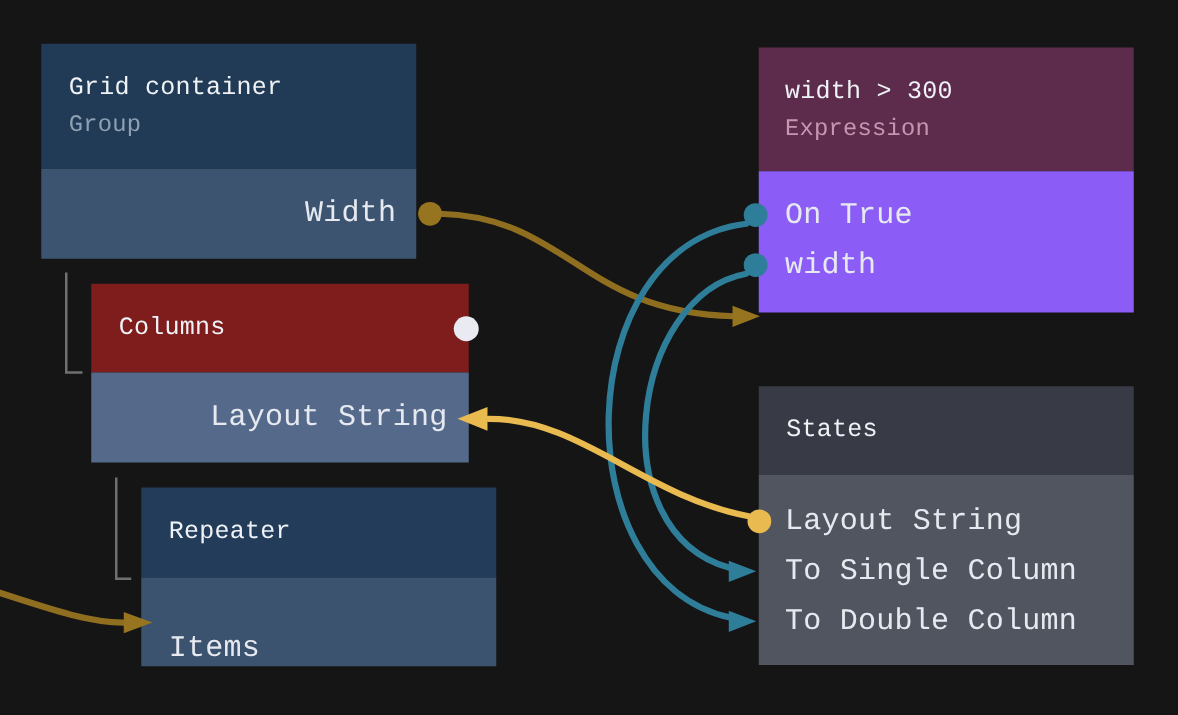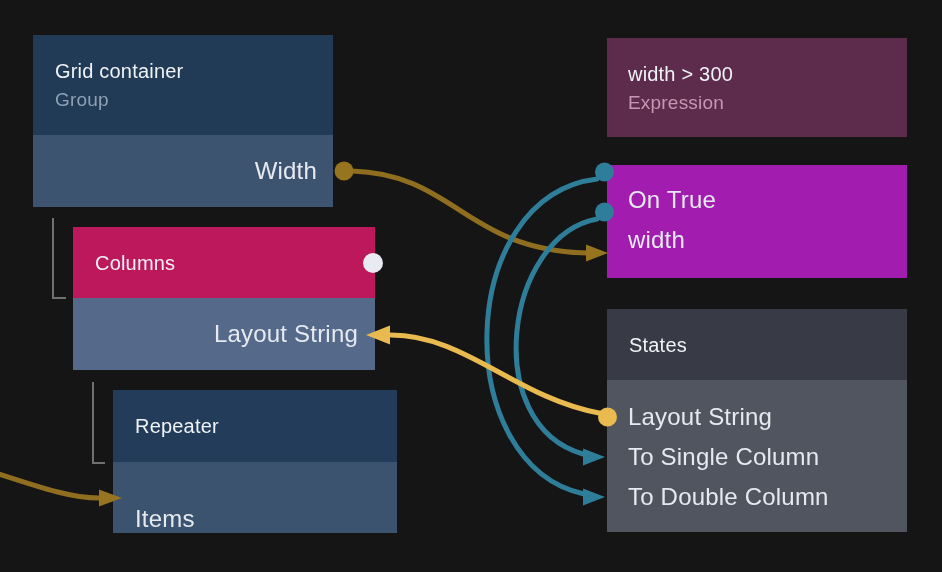--- a/index.html
+++ b/index.html
@@ -2,46 +2,46 @@
 <html><head>
 <meta charset="utf-8">
 <style>
   html,body { margin:0; padding:0; background:#151515; }
   .canvas {
     position:relative; width:942px; height:572px; overflow:hidden;
     background:#151515;
     font-family:"Liberation Sans", sans-serif;
     -webkit-font-smoothing:antialiased;
   }
-  .node { position:absolute; }
+  .node { position:absolute;font-family:Liberation Mono, monospace; }
   .hdr { box-sizing:border-box; padding:0 22px; display:flex; flex-direction:column; justify-content:center; }
   .body { box-sizing:border-box; }
   .title { font-size:20px; font-weight:500; color:#EFF2F6; line-height:30px; letter-spacing:.2px; }
   .subtitle { font-size:19px; font-weight:400; line-height:28px; letter-spacing:.2px; }
   .plabel { font-size:24px; color:#E6EAF0; letter-spacing:.2px; }
 
   
   .n-grid { left:33px; top:35px; width:300px; }
   .n-grid .hdr  { height:100px; background:#213B57; }
   .n-grid .body { height:72px;  background:#3C546F; display:flex; align-items:center; justify-content:flex-end; padding-right:16px; }
 
   
   .n-columns { left:73px; top:227px; width:302px; }
-  .n-columns .hdr  { height:71px; background:#be185d; }
+  .n-columns .hdr  { height:71px; background:#7f1d1d; }
   .n-columns .body { height:72px; background:#55698B; display:flex; align-items:center; justify-content:flex-end; padding-right:17px; }
 
   
   .n-repeater { left:113px; top:390px; width:284px; }
   .n-repeater .hdr  { height:72px; background:#223C59; }
   .n-repeater .body { height:71px; background:#3B536E; display:flex; align-items:flex-end; padding-left:22px; }
 
   
   .n-expr { left:607px; top:38px; width:300px; }
   .n-expr .hdr  { height:99px; background:#5D2C4D; padding:0 21px; }
-  .n-expr .body { height:113px; background:#a21caf; padding-top:15px;margin-top:28px; }
+  .n-expr .body { height:113px; background:#8b5cf6; padding-top:15px; }
   .n-expr .subtitle { color:#C795B1; }
 
   
   .n-states { left:607px; top:309px; width:300px; }
   .n-states .hdr  { height:71px; background:#383B45; }
   .n-states .body { height:152px; background:#51555F; padding-top:17px; }
 
   .sub-group { color:#8FA0B3; }
 
   .port-row { height:40px; display:flex; align-items:center; padding-left:21px; }

